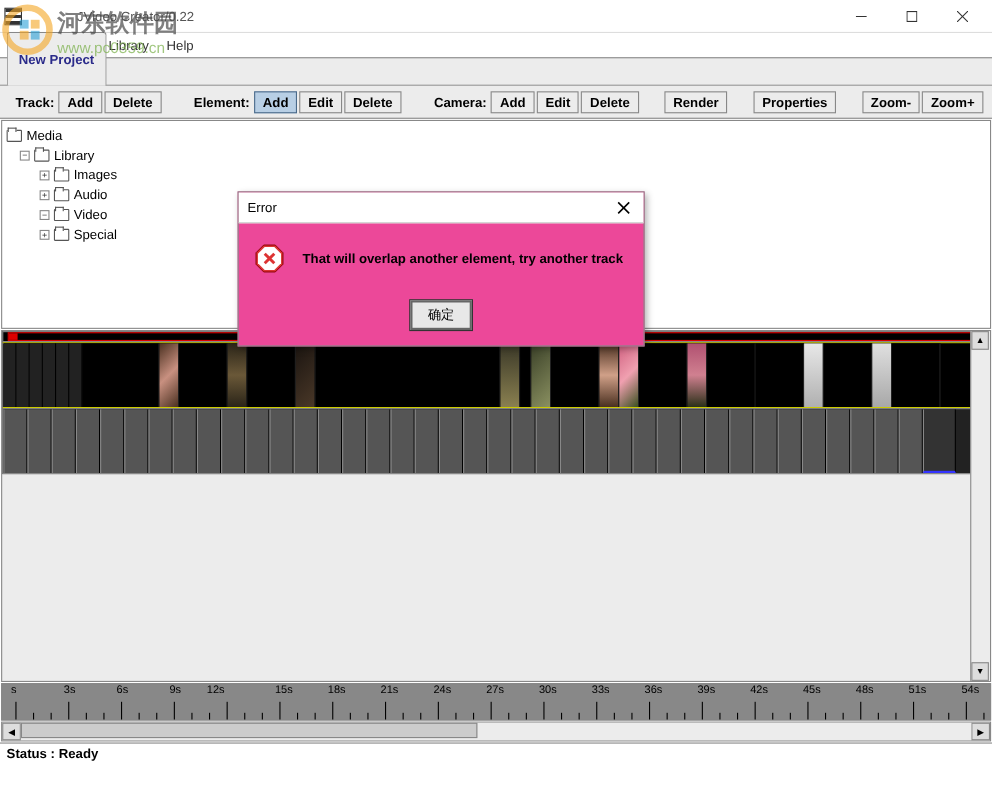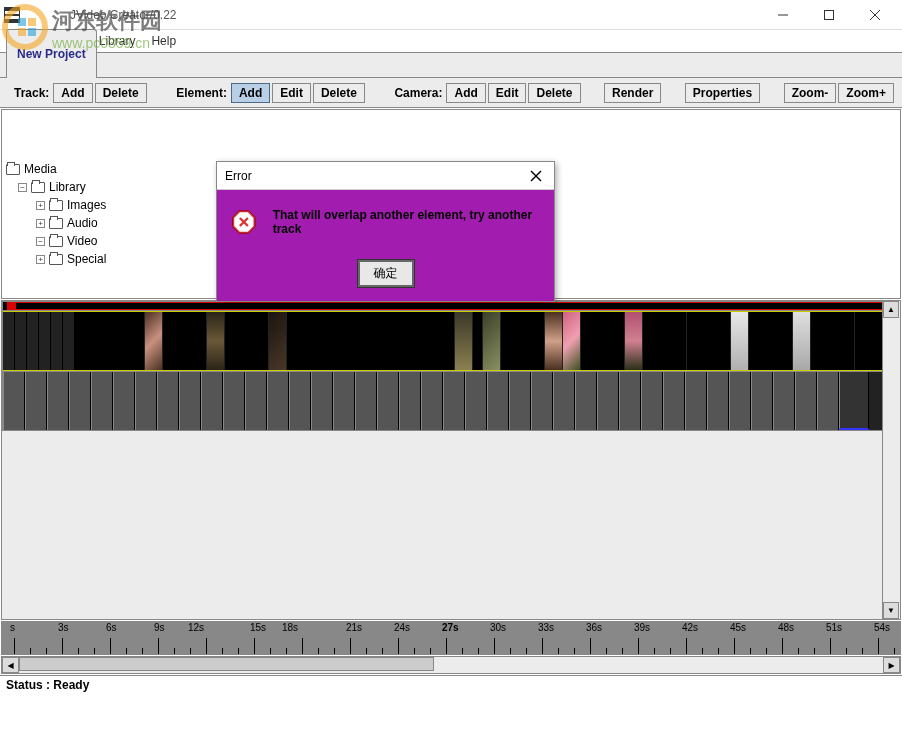--- a/index.html
+++ b/index.html
@@ -20,21 +20,21 @@
 .tabbar { height: 26px; background: #ececec; border-top: 1px solid #888; border-bottom: 1px solid #888; display: flex; align-items: flex-end; padding: 0 6px; }
 .tab { background: #ececec; border: 1px solid #888; border-bottom: none; padding: 17px 10px; font-size: 12px; font-weight: bold; color: #2b2b8a; border-radius: 3px 3px 0 0; margin-bottom: -1px; }
 
 .toolbar { height: 30px; background: #ececec; border-bottom: 1px solid #888; display: flex; align-items: center; padding: 0 8px; font-size: 12px; gap: 2px; }
 .toolbar .lbl { font-weight: bold; margin-left: 6px; margin-right: 2px; }
 .toolbar .btn { border: 1px solid #888; background: #ececec; padding: 2px 7px; font-size: 12px; font-weight: bold; cursor: pointer; }
 .toolbar .btn.sel { background: #b8cfe5; border-color: #4a6a8a; }
 .toolbar .gap { width: 20px; }
 
 .media-panel { height: 190px; border: 1px solid #888; margin: 1px; background: #fff; overflow: auto; }
-.tree { padding: 4px 4px; font-size: 12px; line-height: 18px; margin-top: 46px; }
+.tree { padding: 4px 4px; font-size: 12px; line-height: 18px; }
 .tree-row { display: flex; align-items: center; height: 18px; white-space: nowrap; }
 .tree-indent { display: inline-block; }
 .toggle { width: 9px; height: 9px; border: 1px solid #888; display: inline-flex; align-items: center; justify-content: center; font-size: 8px; line-height: 7px; margin-right: 4px; color: #333; background: #fff; }
 .folder { width: 14px; height: 11px; background: #fff; border: 1px solid #555; border-radius: 1px; margin-right: 4px; position: relative; }
 .folder::before { content: ''; position: absolute; top: -3px; left: 0; width: 6px; height: 3px; background: #fff; border: 1px solid #555; border-bottom: none; }
 .file { width: 11px; height: 14px; background: #fff; border: 1px solid #555; margin-right: 4px; position: relative; }
 .file::before { content: ''; position: absolute; top: -1px; right: -1px; width: 4px; height: 4px; background: #fff; border-left: 1px solid #555; border-bottom: 1px solid #555; }
 .tree-label.selected { background: #b8cfe5; border: 1px dotted #555; padding: 0 1px; }
 
 .timeline-wrap { height: 320px; border: 1px solid #888; margin: 1px; background: #ececec; position: relative; display: flex; flex-direction: column; }
@@ -72,21 +72,21 @@
 .hscroll .arrow { width: 17px; height: 16px; border: 1px solid #888; background: #ddd; display: flex; align-items: center; justify-content: center; font-size: 8px; }
 .hscroll .trackbar { flex: 1; height: 16px; background: #ececec; position: relative; }
 .hscroll .thumb-h { position: absolute; left: 0; top: 0; height: 14px; width: 48%; background: #ccc; border: 1px solid #888; }
 
 .vscroll { position: absolute; right: 0; top: 0; bottom: 0; width: 18px; background: #ececec; border-left: 1px solid #888; }
 .vscroll .arrow { width: 16px; height: 17px; border: 1px solid #888; background: #ddd; display: flex; align-items: center; justify-content: center; font-size: 8px; }
 .vscroll .trackbar { height: calc(100% - 34px); position: relative; }
 
 .statusbar { height: 20px; border-top: 1px solid #888; padding: 2px 6px; font-size: 12px; font-weight: bold; background: #fff; }
 
-.dialog { position: absolute; top: 161px; left: 216px; width: 339px; background: #a21caf; border: 1px solid #888; box-shadow: 2px 2px 6px rgba(0,0,0,0.3); z-index: 100; }
+.dialog { position: absolute; top: 174px; left: 216px; width: 370px; background: #ec4899; border: 1px solid #888; box-shadow: 2px 2px 6px rgba(0,0,0,0.3); z-index: 100; }
 .dialog-title { height: 28px; display: flex; align-items: center; justify-content: space-between; padding: 0 8px; font-size: 12px; border-bottom: 1px solid #ccc; background: #fff; }
 .dialog-close { width: 20px; height: 20px; display: flex; align-items: center; justify-content: center; cursor: pointer; }
 .dialog-body { padding: 18px 14px; display: flex; align-items: center; gap: 16px; }
 .err-icon { width: 28px; height: 28px; }
 .dialog-msg { font-size: 12px; font-weight: bold; }
 .dialog-foot { padding: 6px 0 14px; display: flex; justify-content: center; }
 .dialog-btn { border: 2px solid #666; background: #e8e8e8; padding: 3px 14px; font-size: 12px; box-shadow: 0 0 0 1px #333; cursor: pointer; }
 </style>
 </head>
 <body>
@@ -303,33 +303,33 @@
       <div class="ruler-tick-minor" style="left: 172px;"></div>
       <div class="ruler-tick-minor" style="left: 188px;"></div>
       <div class="ruler-mark" style="left: 186px;">12s</div>
       <div class="ruler-tick-major" style="left: 204px;"></div>
       <div class="ruler-tick-minor" style="left: 220px;"></div>
       <div class="ruler-tick-minor" style="left: 236px;"></div>
       <div class="ruler-mark" style="left: 248px;">15s</div>
       <div class="ruler-tick-major" style="left: 252px;"></div>
       <div class="ruler-tick-minor" style="left: 268px;"></div>
       <div class="ruler-tick-minor" style="left: 284px;"></div>
-      <div class="ruler-mark" style="left: 280px;">18s</div>
+      <div class="ruler-mark" style="left: 296px;">18s</div>
       <div class="ruler-tick-major" style="left: 300px;"></div>
       <div class="ruler-tick-minor" style="left: 316px;"></div>
       <div class="ruler-tick-minor" style="left: 332px;"></div>
       <div class="ruler-mark" style="left: 344px;">21s</div>
       <div class="ruler-tick-major" style="left: 348px;"></div>
       <div class="ruler-tick-minor" style="left: 364px;"></div>
       <div class="ruler-tick-minor" style="left: 380px;"></div>
       <div class="ruler-mark" style="left: 392px;">24s</div>
       <div class="ruler-tick-major" style="left: 396px;"></div>
       <div class="ruler-tick-minor" style="left: 412px;"></div>
       <div class="ruler-tick-minor" style="left: 428px;"></div>
-      <div class="ruler-mark" style="left: 440px; font-weight: bold;">27s</div>
+      <div class="ruler-mark" style="left: 440px;">27s</div>
       <div class="ruler-tick-major" style="left: 444px;"></div>
       <div class="ruler-tick-minor" style="left: 460px;"></div>
       <div class="ruler-tick-minor" style="left: 476px;"></div>
       <div class="ruler-mark" style="left: 488px;">30s</div>
       <div class="ruler-tick-major" style="left: 492px;"></div>
       <div class="ruler-tick-minor" style="left: 508px;"></div>
       <div class="ruler-tick-minor" style="left: 524px;"></div>
       <div class="ruler-mark" style="left: 536px;">33s</div>
       <div class="ruler-tick-major" style="left: 540px;"></div>
       <div class="ruler-tick-minor" style="left: 556px;"></div>

